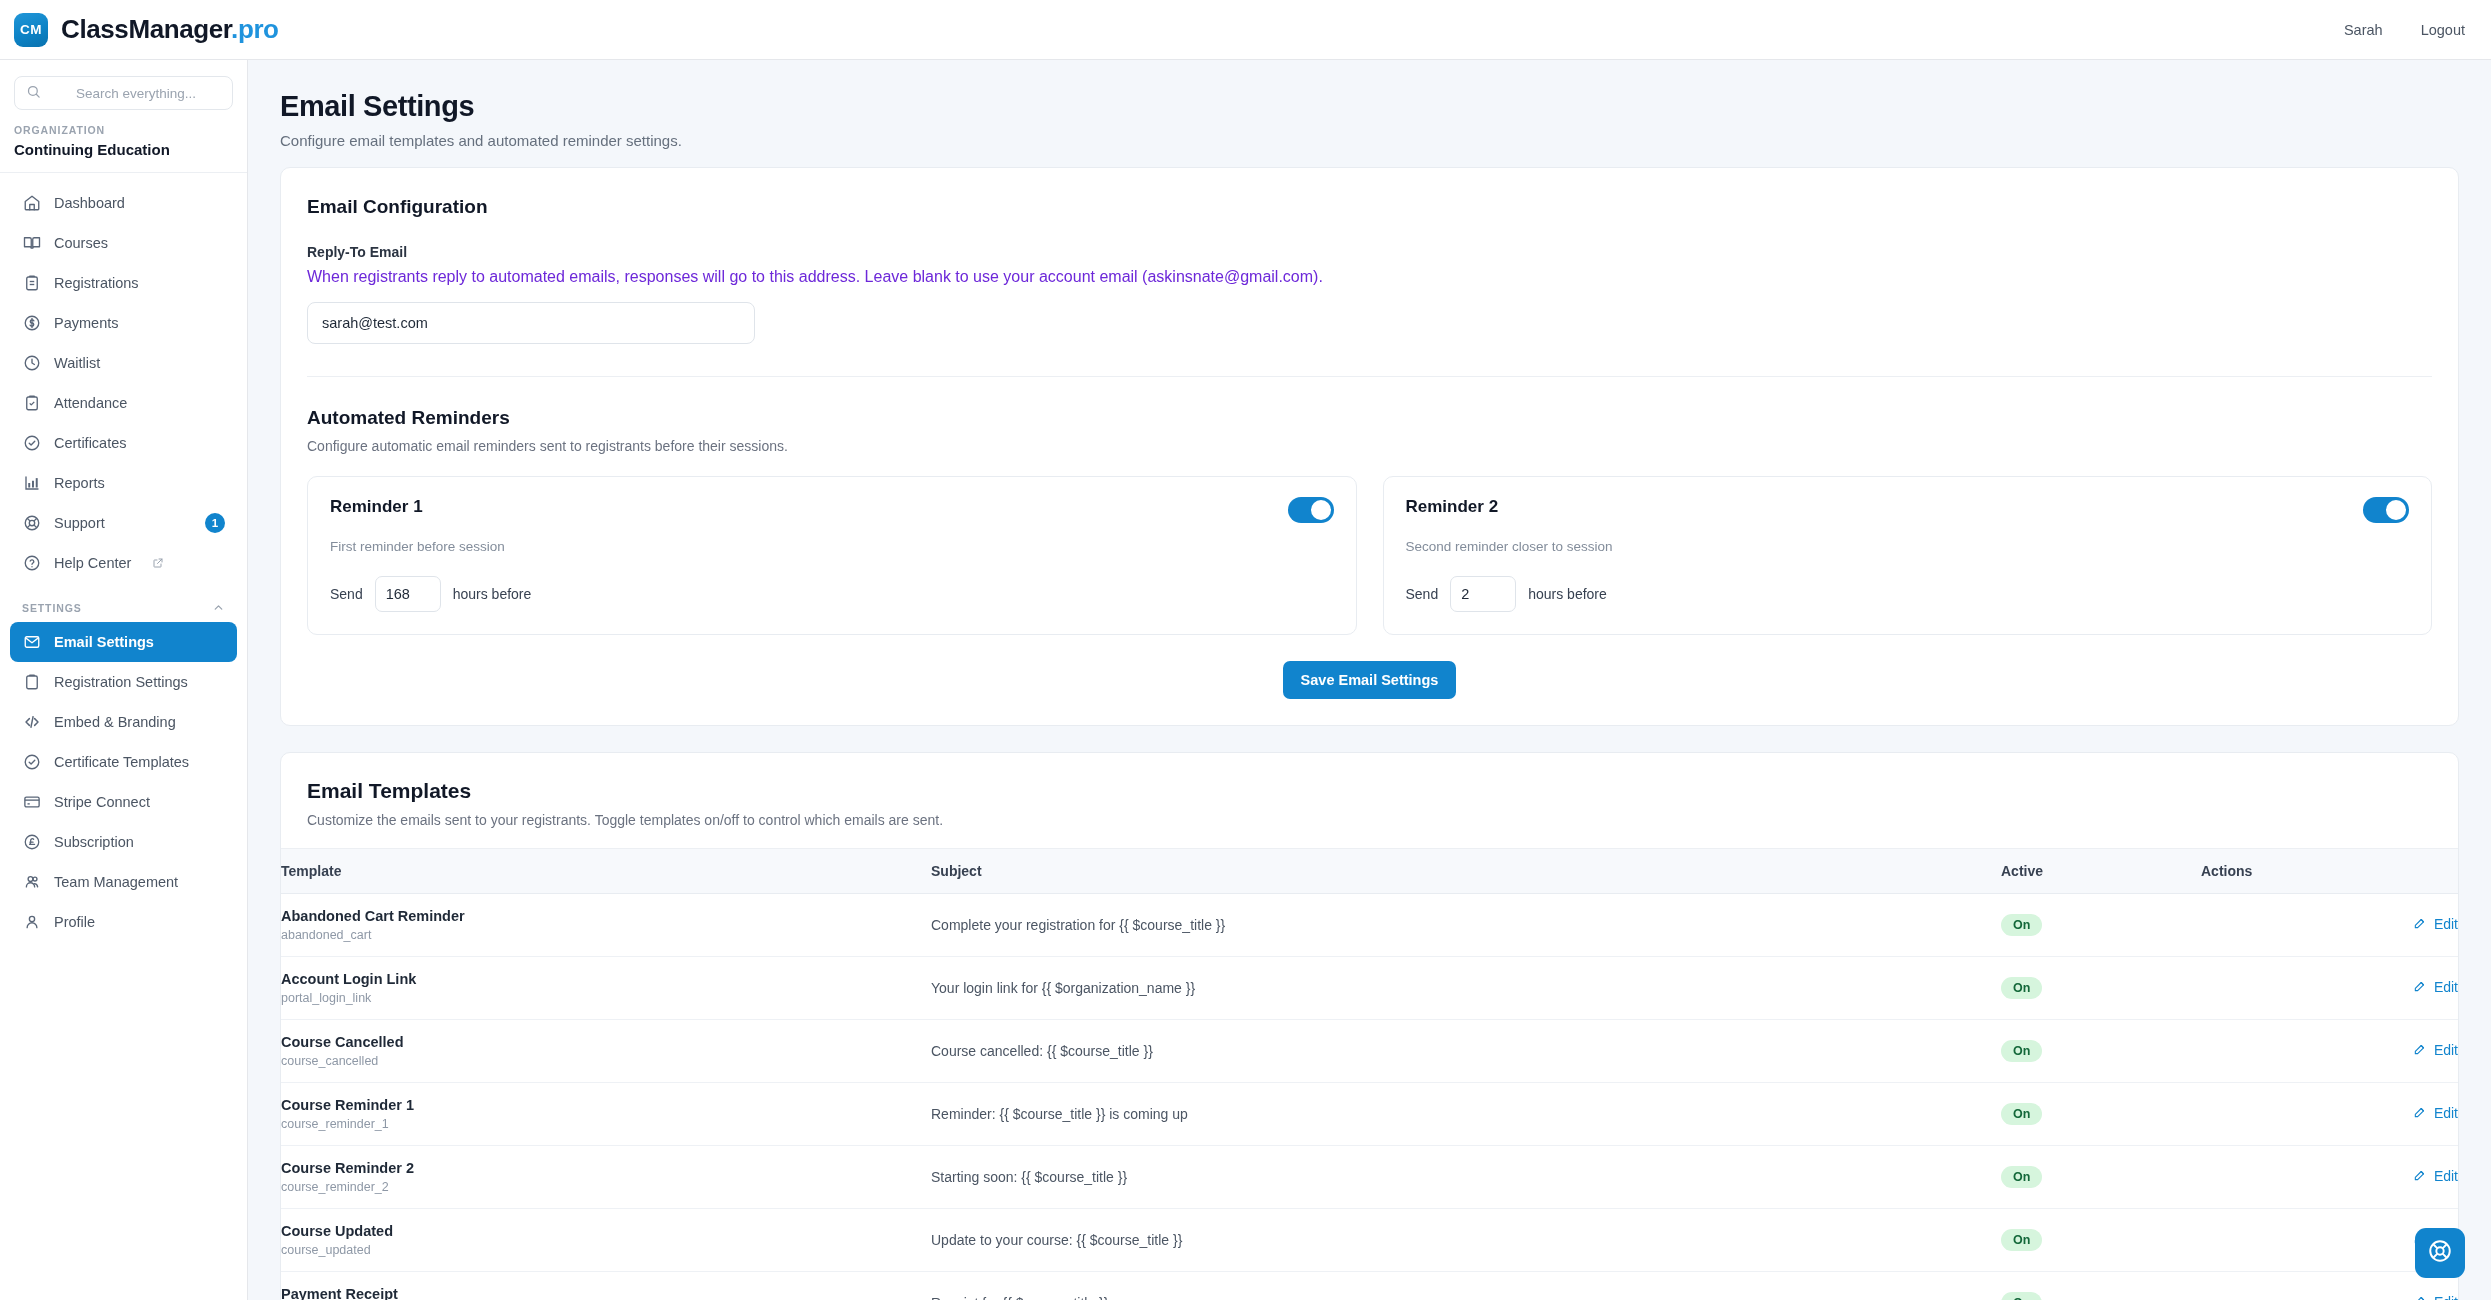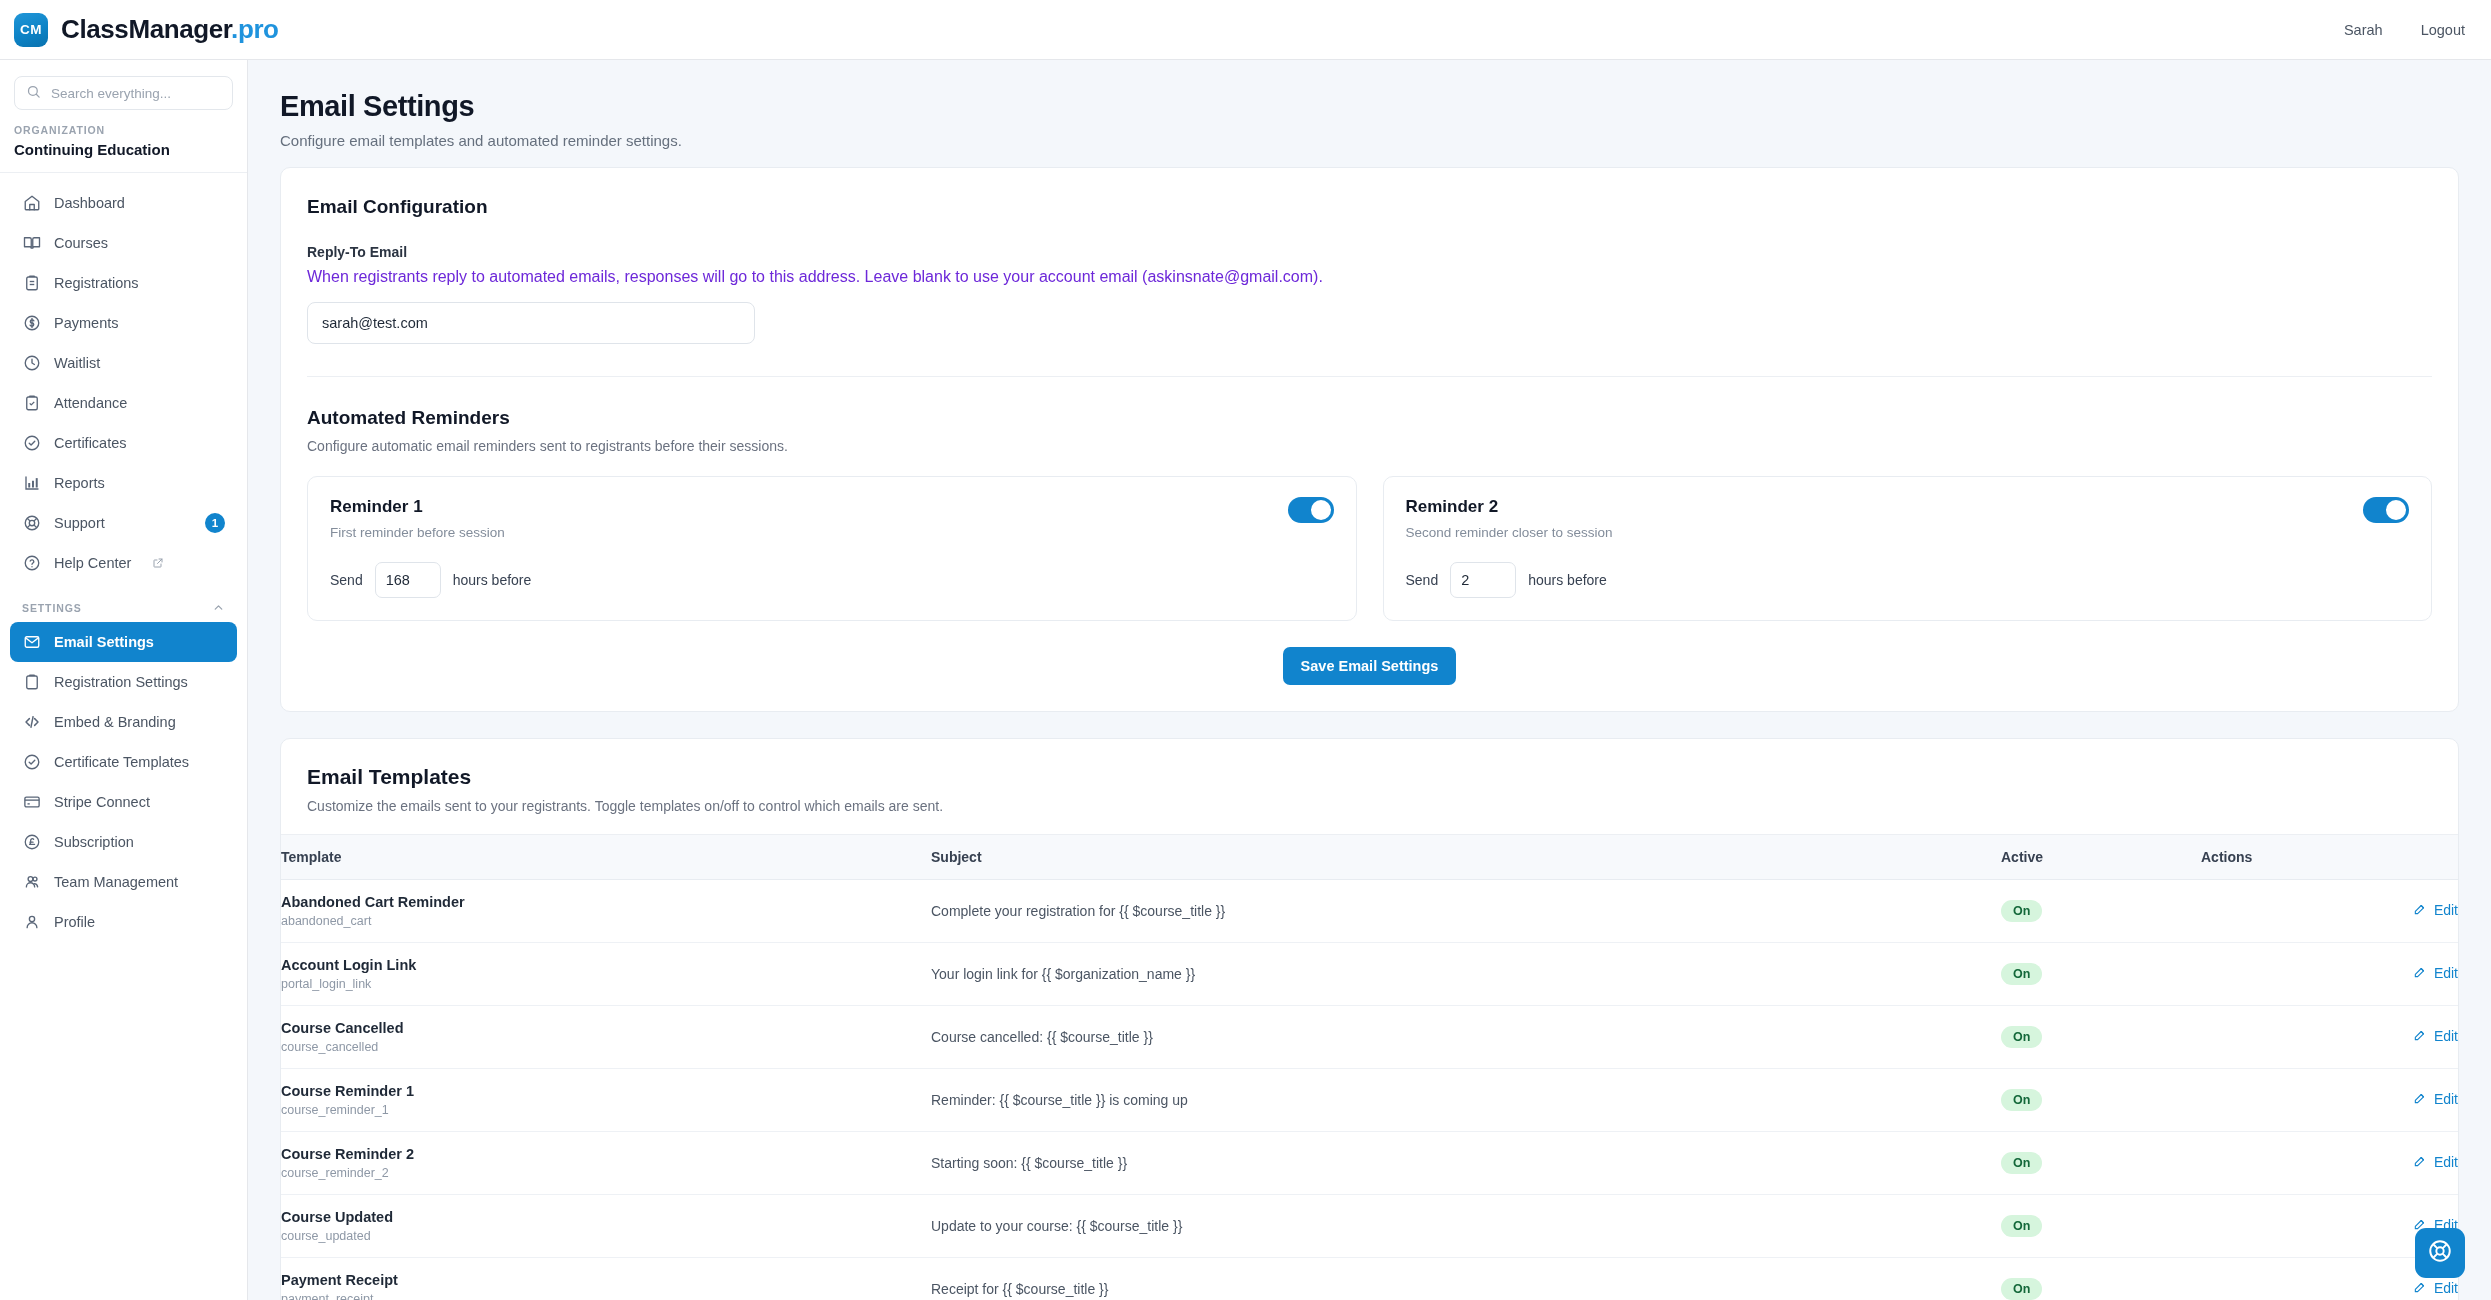--- a/index.html
+++ b/index.html
@@ -49,21 +49,21 @@
   .search-box {
     display: flex; align-items: center; gap: 10px;
     height: 34px; padding: 0 11px;
     border: 1px solid #e3e7ec; border-radius: 8px;
     background: #fff;
   }
   .search-box svg { flex: none; }
   .search-input {
     border: none; outline: none; background: transparent;
     font-family: "Liberation Sans", sans-serif;
-    font-size: 13.5px; color: #374151; width: 100%;
+    font-size: 13.5px; color: #374151; width: 100%; text-align: center;
   }
   .search-input::placeholder { color: #9aa3af; }
 
   .org-block { padding: 4px 14px 14px 14px; }
   .org-label {
     font-size: 10.5px; font-weight: bold; letter-spacing: .9px;
     color: #9aa3af; text-transform: uppercase; margin-bottom: 5px;
   }
   .org-name { font-size: 15px; font-weight: bold; color: #111827; }
 
@@ -140,21 +140,21 @@
     display: flex; gap: 26px; margin-top: 22px;
   }
   .reminder-card {
     flex: 1 1 0;
     border: 1px solid #e8ecf1; border-radius: 10px;
     padding: 20px 22px 22px 22px;
     position: relative;
     background: #fff;
   }
   .reminder-title { font-size: 17px; font-weight: bold; color: #111827; }
-  .reminder-sub { font-size: 13.5px; color: #838d9b; margin-top: 8px; }
+  .reminder-sub { font-size: 13.5px; color: #838d9b; margin-top: 22px; }
   .reminder-row {
     display: flex; align-items: center; gap: 12px; margin-top: 22px;
     font-size: 14px; color: #374151;
   }
   .num-input {
     width: 66px; height: 36px;
     border: 1px solid #dfe4ea; border-radius: 7px;
     padding: 0 10px; font-family: "Liberation Sans", sans-serif;
     font-size: 14.5px; color: #1f2937; outline: none; background: #fff;
   }

